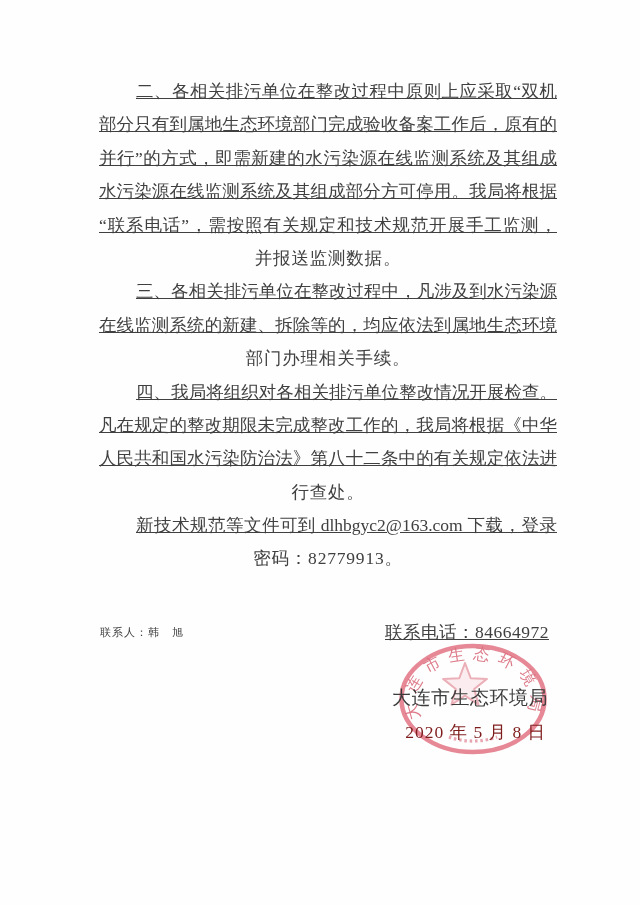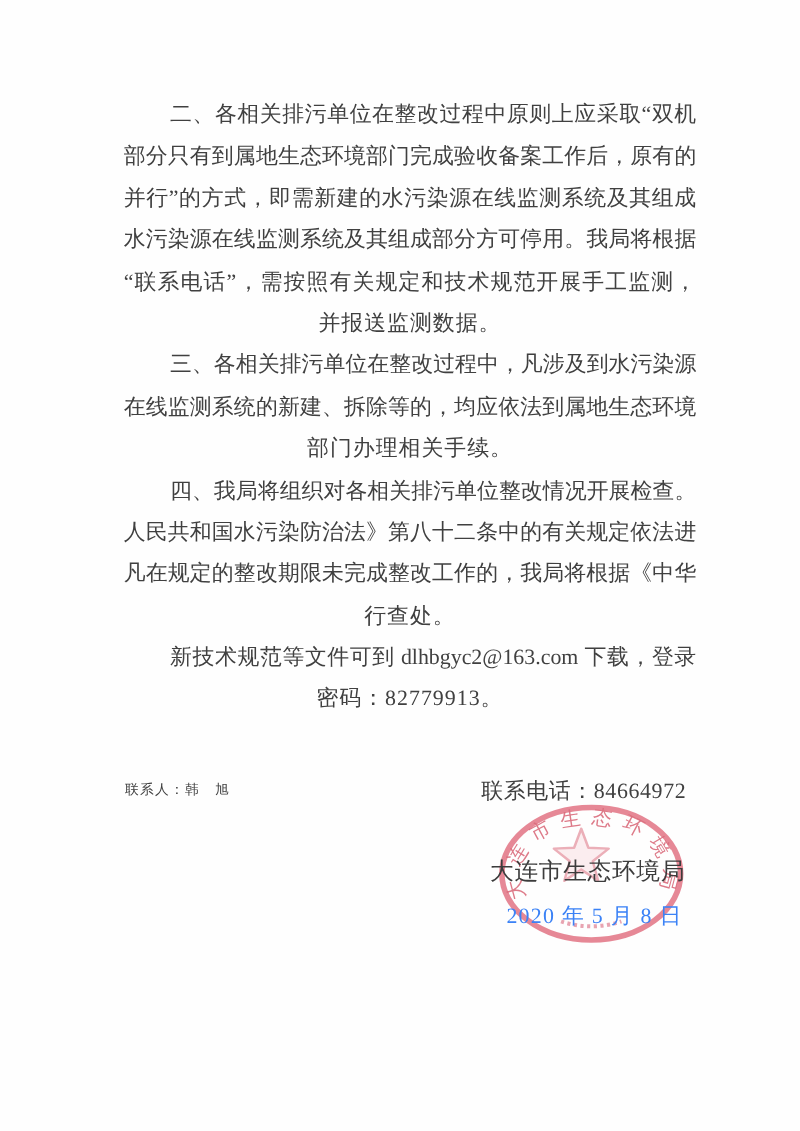--- a/index.html
+++ b/index.html
@@ -22,33 +22,35 @@
     height:33.4px;
     white-space:nowrap;
     letter-spacing:0.8px;
     text-align:center;
   }
   .ln.fill {
     white-space:normal;
     letter-spacing:0;
     text-align:justify;
     text-align-last:justify;
+    text-decoration:underline;
   }
   .ln.indent { text-indent:37px; }
   .contact-person {
     position:absolute;
     left:100px; top:620px;
     font-size:11px; line-height:24px;
     letter-spacing:1px;
   }
   .contact-phone {
     position:absolute;
     right:91px; top:620px;
     font-size:17.5px; line-height:24px;
     letter-spacing:0.5px;
+    text-decoration:underline;
   }
   .seal-svg {
     position:absolute;
     left:387px; top:636px;
     width:172px; height:128px;
     mix-blend-mode:multiply;
     opacity:0.92;
   }
   .seal-arc-text {
     font-size:16px;
@@ -61,41 +63,41 @@
     right:92px; top:687px;
     font-size:19px; line-height:22px;
     letter-spacing:0.5px;
     color:#3c3c3c;
   }
   .sig-date {
     position:absolute;
     right:94px; top:721px;
     font-size:17.5px; line-height:22px;
     letter-spacing:1px;
-    color:#3b82f6;
+    color:#7f1d1d;
   }
 </style>
 </head>
 <body>
 
 <div class="page">
 
   <div class="body-block">
     <div class="ln fill indent">二、各相关排污单位在整改过程中原则上应采取“双机</div>
     <div class="ln fill">部分只有到属地生态环境部门完成验收备案工作后，原有的</div>
     <div class="ln fill">并行”的方式，即需新建的水污染源在线监测系统及其组成</div>
     <div class="ln fill">水污染源在线监测系统及其组成部分方可停用。我局将根据</div>
     <div class="ln fill">“联系电话”，需按照有关规定和技术规范开展手工监测，</div>
     <div class="ln">并报送监测数据。</div>
     <div class="ln fill indent">三、各相关排污单位在整改过程中，凡涉及到水污染源</div>
     <div class="ln fill">在线监测系统的新建、拆除等的，均应依法到属地生态环境</div>
     <div class="ln">部门办理相关手续。</div>
     <div class="ln fill indent">四、我局将组织对各相关排污单位整改情况开展检查。</div>
+    <div class="ln fill">凡在规定的整改期限未完成整改工作的，我局将根据《中华</div>
     <div class="ln fill">人民共和国水污染防治法》第八十二条中的有关规定依法进</div>
-    <div class="ln fill">凡在规定的整改期限未完成整改工作的，我局将根据《中华</div>
     <div class="ln">行查处。</div>
     <div class="ln fill indent">新技术规范等文件可到 dlhbgyc2@163.com 下载，登录</div>
     <div class="ln">密码：82779913。</div>
   </div>
 
   <div class="contact-person">联系人：韩　旭</div>
   <div class="contact-phone">联系电话：84664972</div>
 
   <svg class="seal-svg" viewBox="0 0 172 128" xmlns="http://www.w3.org/2000/svg">
     <ellipse cx="86" cy="63" rx="71.5" ry="53" fill="none" stroke="#e0697a" stroke-width="4.5" opacity="0.85"></ellipse>

